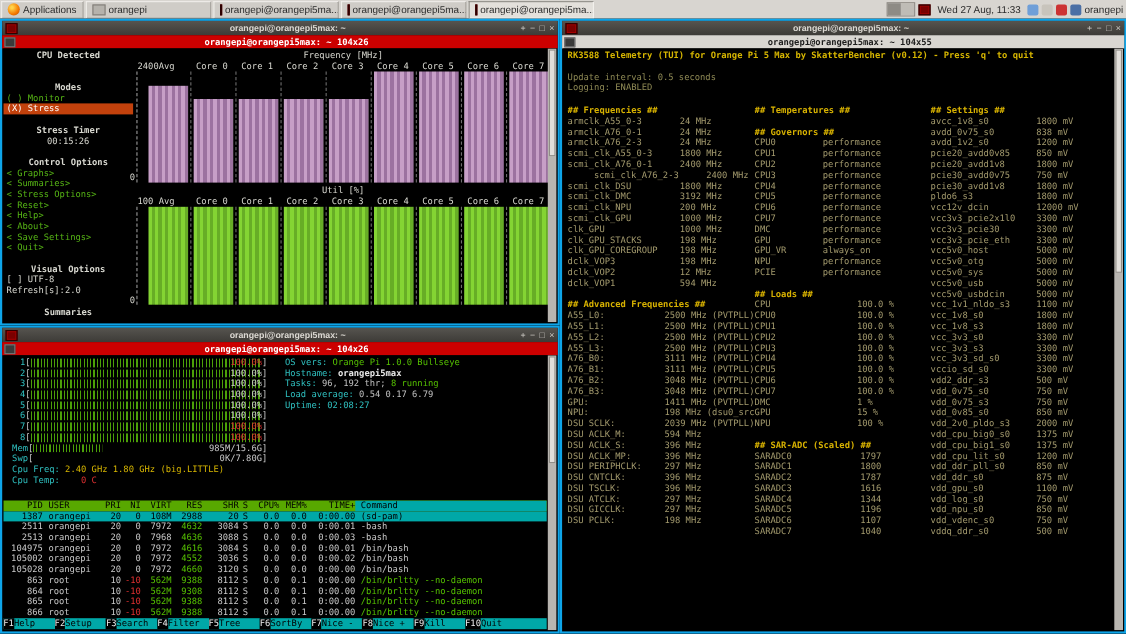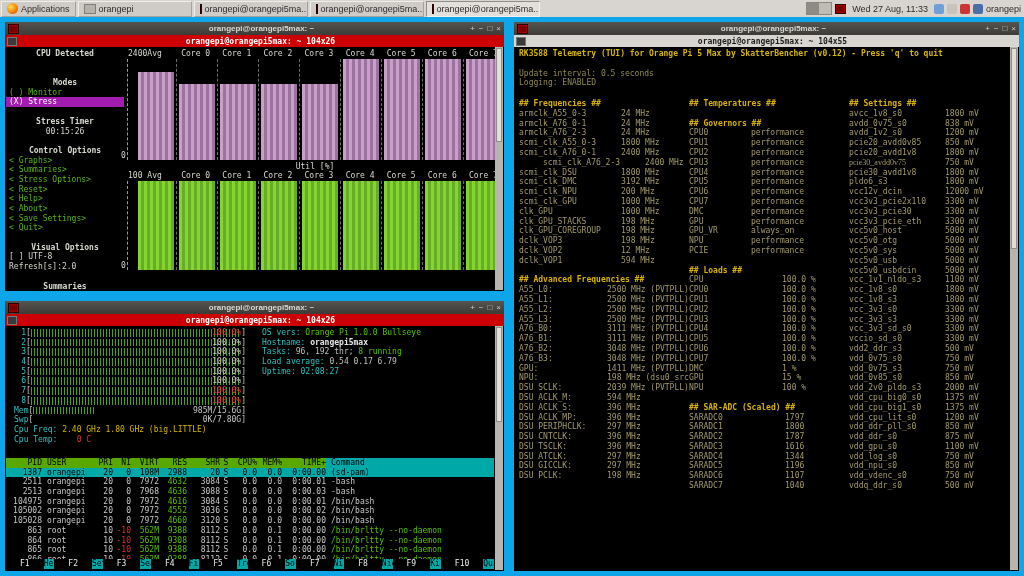--- a/index.html
+++ b/index.html
@@ -20,42 +20,42 @@
   .foldicon{width:10px;height:8px;background:#b5b2ac;border:1px solid #807d77;}
   #winbtns{display:flex;flex:1;}
   #winbtns .tb-btn{width:102px;}
   #tray{display:flex;align-items:center;gap:3px;margin-left:auto;padding-right:3px;}
   .pager{display:flex;border:1px solid #8a8781;}
   .pgcell{width:12px;height:11px;background:#bfbcb6;}
   .pgcell.on{background:#8e8b85;}
   .tricon{width:10px;height:10px;border-radius:2px;}
   #clock{padding:0 3px;white-space:nowrap;}
   
-  .window{position:absolute;background:#000;border:5px solid #0ea5e9;box-sizing:border-box;}
+  .window{position:absolute;background:#000;border:2px solid #0ea5e9;box-sizing:border-box;}
   .otitle{height:13px;background:linear-gradient(#56544f,#3d3b37);display:flex;align-items:center;
     color:#dcd9d3;font-size:8px;font-family:"Liberation Sans",sans-serif;position:relative;}
   .otitle .wt{flex:1;text-align:center;font-weight:bold;}
   .wbtns{position:absolute;right:3px;top:0;height:13px;display:flex;align-items:center;gap:4px;
     color:#cfccc6;font-size:8px;}
   .wbtn{cursor:default;}
   .itl{height:12px;display:flex;align-items:center;font-size:8px;position:relative;}
   .itl .it{flex:1;text-align:center;font-weight:bold;}
   .itl-red{background:#cc0000;color:#fff;}
   .itl-gray{background:#d9d6d1;color:#1c1c1c;}
   .iticon{width:8px;height:7px;margin-left:2px;background:#3a3a3a;border:1px solid #777;}
   .content{position:absolute;left:1px;right:1px;bottom:1px;top:25px;background:#000;overflow:hidden;}
   .vscroll{position:absolute;right:0;top:0;bottom:0;width:8px;background:#b8b5b0;}
   .vthumb{position:absolute;left:1px;right:1px;top:1px;height:38%;background:#e2dfda;border:1px solid #908d87;}
   
   #stui-side{position:absolute;left:0;top:2px;width:118px;font-size:8px;line-height:9.7px;color:#d8d8d0;}
   .srow{height:9.7px;white-space:pre;overflow:hidden;padding-left:3px;}
   .srow.title{text-align:center;font-weight:bold;padding-left:0;}
   .srow.center{text-align:center;padding-left:0;}
   .srow.green{color:#56b515;}
-  .srow.sel{background:#a21caf;color:#fff;}
+  .srow.sel{background:#c2410c;color:#fff;}
   .srow.menu{color:#56b515;display:flex;justify-content:flex-start;padding-right:4px;}
   #stui-graph{position:absolute;left:120px;top:2px;width:378px;font-size:8px;color:#d8d8d0;}
   .gtitle{height:9.7px;text-align:center;}
   .ghead{height:9.7px;display:flex;position:relative;padding-left:8px;}
   .ghead .axmax{position:absolute;left:2px;top:0;}
   .gcolh{flex:1;text-align:center;white-space:nowrap;overflow:visible;}
   .gbars{position:relative;display:flex;padding-left:8px;border-left:1px dashed #9a9a9a;margin-left:1px;}
   .gcol{flex:1;position:relative;}
   .gcol + .gcol{border-left:1px dashed #6d6d6d;}
   .gbar{position:absolute;bottom:0;left:6%;width:88%;}
@@ -89,21 +89,21 @@
   .c-virt{width:28px;text-align:right;}
   .c-res{width:28px;text-align:right;}
   .c-shr{width:33px;text-align:right;}
   .c-s{width:12px;text-align:center;}
   .c-cpu{width:25px;text-align:right;}
   .c-mem{width:25px;text-align:right;}
   .c-time{width:44px;text-align:right;}
   .c-cmd{flex:1;padding-left:5px;}
   #fnbar{position:absolute;left:0;right:9px;bottom:1px;height:10px;background:#00a8a8;
     display:flex;font-size:8px;line-height:10px;}
-  .fk{color:#ececec;background:#000;padding:0 14px;}
+  .fk{color:#ececec;background:#000;padding:0 0;}
   .fl{color:#000;width:37px;overflow:hidden;white-space:pre;}
   
   #tele-content{font-size:8px;line-height:9.8px;color:#a39a6d;}
   .trow{height:9.8px;display:flex;white-space:pre;overflow:hidden;}
   .trow .tl{flex:none;}
   .thdr{color:#d8b200;font-weight:bold;}
   .tele-top{position:absolute;left:4px;top:2px;right:10px;}
   .tt-title{color:#d7b600;font-weight:bold;height:9.8px;white-space:pre;}
   .tt-dim{color:#8f8a55;height:9.8px;white-space:pre;}
   .tcol{position:absolute;top:52px;}
@@ -192,20 +192,21 @@
         <div class="srow menu"><span>&lt; Quit</span><span>&gt;</span></div>
         <div class="srow blank"></div>
         <div class="srow title">Visual Options</div>
         <div class="srow white">[ ] UTF-8</div>
         <div class="srow white">Refresh[s]:2.0</div>
         <div class="srow blank"></div>
         <div class="srow title">Summaries</div>
       </div>
     <div id="stui-graph">
         <div class="graph-purple" style="margin-bottom: 2px;">
+          <div class="gtitle">Frequency [MHz]</div>
           <div class="ghead">
             <span class="axmax">2400</span>
             <span class="gcolh">Avg</span>
             <span class="gcolh">Core 0</span>
             <span class="gcolh">Core 1</span>
             <span class="gcolh">Core 2</span>
             <span class="gcolh">Core 3</span>
             <span class="gcolh">Core 4</span>
             <span class="gcolh">Core 5</span>
             <span class="gcolh">Core 6</span>
@@ -471,21 +472,21 @@
         <div class="trow"><span class="tl" style="width: 96px;">SARADC6</span><span>1107</span></div>
         <div class="trow"><span class="tl" style="width: 96px;">SARADC7</span><span>1040</span></div>
       </div>
     <div class="tcol" id="tcol3">
         <div class="trow thdr">## Settings ##</div>
         <div class="trow"><span class="tl" style="width: 96px;">avcc_1v8_s0</span><span>1800 mV</span></div>
         <div class="trow"><span class="tl" style="width: 96px;">avdd_0v75_s0</span><span>838 mV</span></div>
         <div class="trow"><span class="tl" style="width: 96px;">avdd_1v2_s0</span><span>1200 mV</span></div>
         <div class="trow"><span class="tl" style="width: 96px;">pcie20_avdd0v85</span><span>850 mV</span></div>
         <div class="trow"><span class="tl" style="width: 96px;">pcie20_avdd1v8</span><span>1800 mV</span></div>
-        <div class="trow"><span class="tl" style="width: 96px; font-family: Liberation Serif, serif;">pcie30_avdd0v75</span><span>750 mV</span></div>
+        <div class="trow"><span class="tl" style="width: 96px;">pcie30_avdd0v75</span><span>750 mV</span></div>
         <div class="trow"><span class="tl" style="width: 96px;">pcie30_avdd1v8</span><span>1800 mV</span></div>
         <div class="trow"><span class="tl" style="width: 96px;">pldo6_s3</span><span>1800 mV</span></div>
         <div class="trow"><span class="tl" style="width: 96px;">vcc12v_dcin</span><span>12000 mV</span></div>
         <div class="trow"><span class="tl" style="width: 96px;">vcc3v3_pcie2x1l0</span><span>3300 mV</span></div>
         <div class="trow"><span class="tl" style="width: 96px;">vcc3v3_pcie30</span><span>3300 mV</span></div>
         <div class="trow"><span class="tl" style="width: 96px;">vcc3v3_pcie_eth</span><span>3300 mV</span></div>
         <div class="trow"><span class="tl" style="width: 96px;">vcc5v0_host</span><span>5000 mV</span></div>
         <div class="trow"><span class="tl" style="width: 96px;">vcc5v0_otg</span><span>5000 mV</span></div>
         <div class="trow"><span class="tl" style="width: 96px;">vcc5v0_sys</span><span>5000 mV</span></div>
         <div class="trow"><span class="tl" style="width: 96px;">vcc5v0_usb</span><span>5000 mV</span></div>

